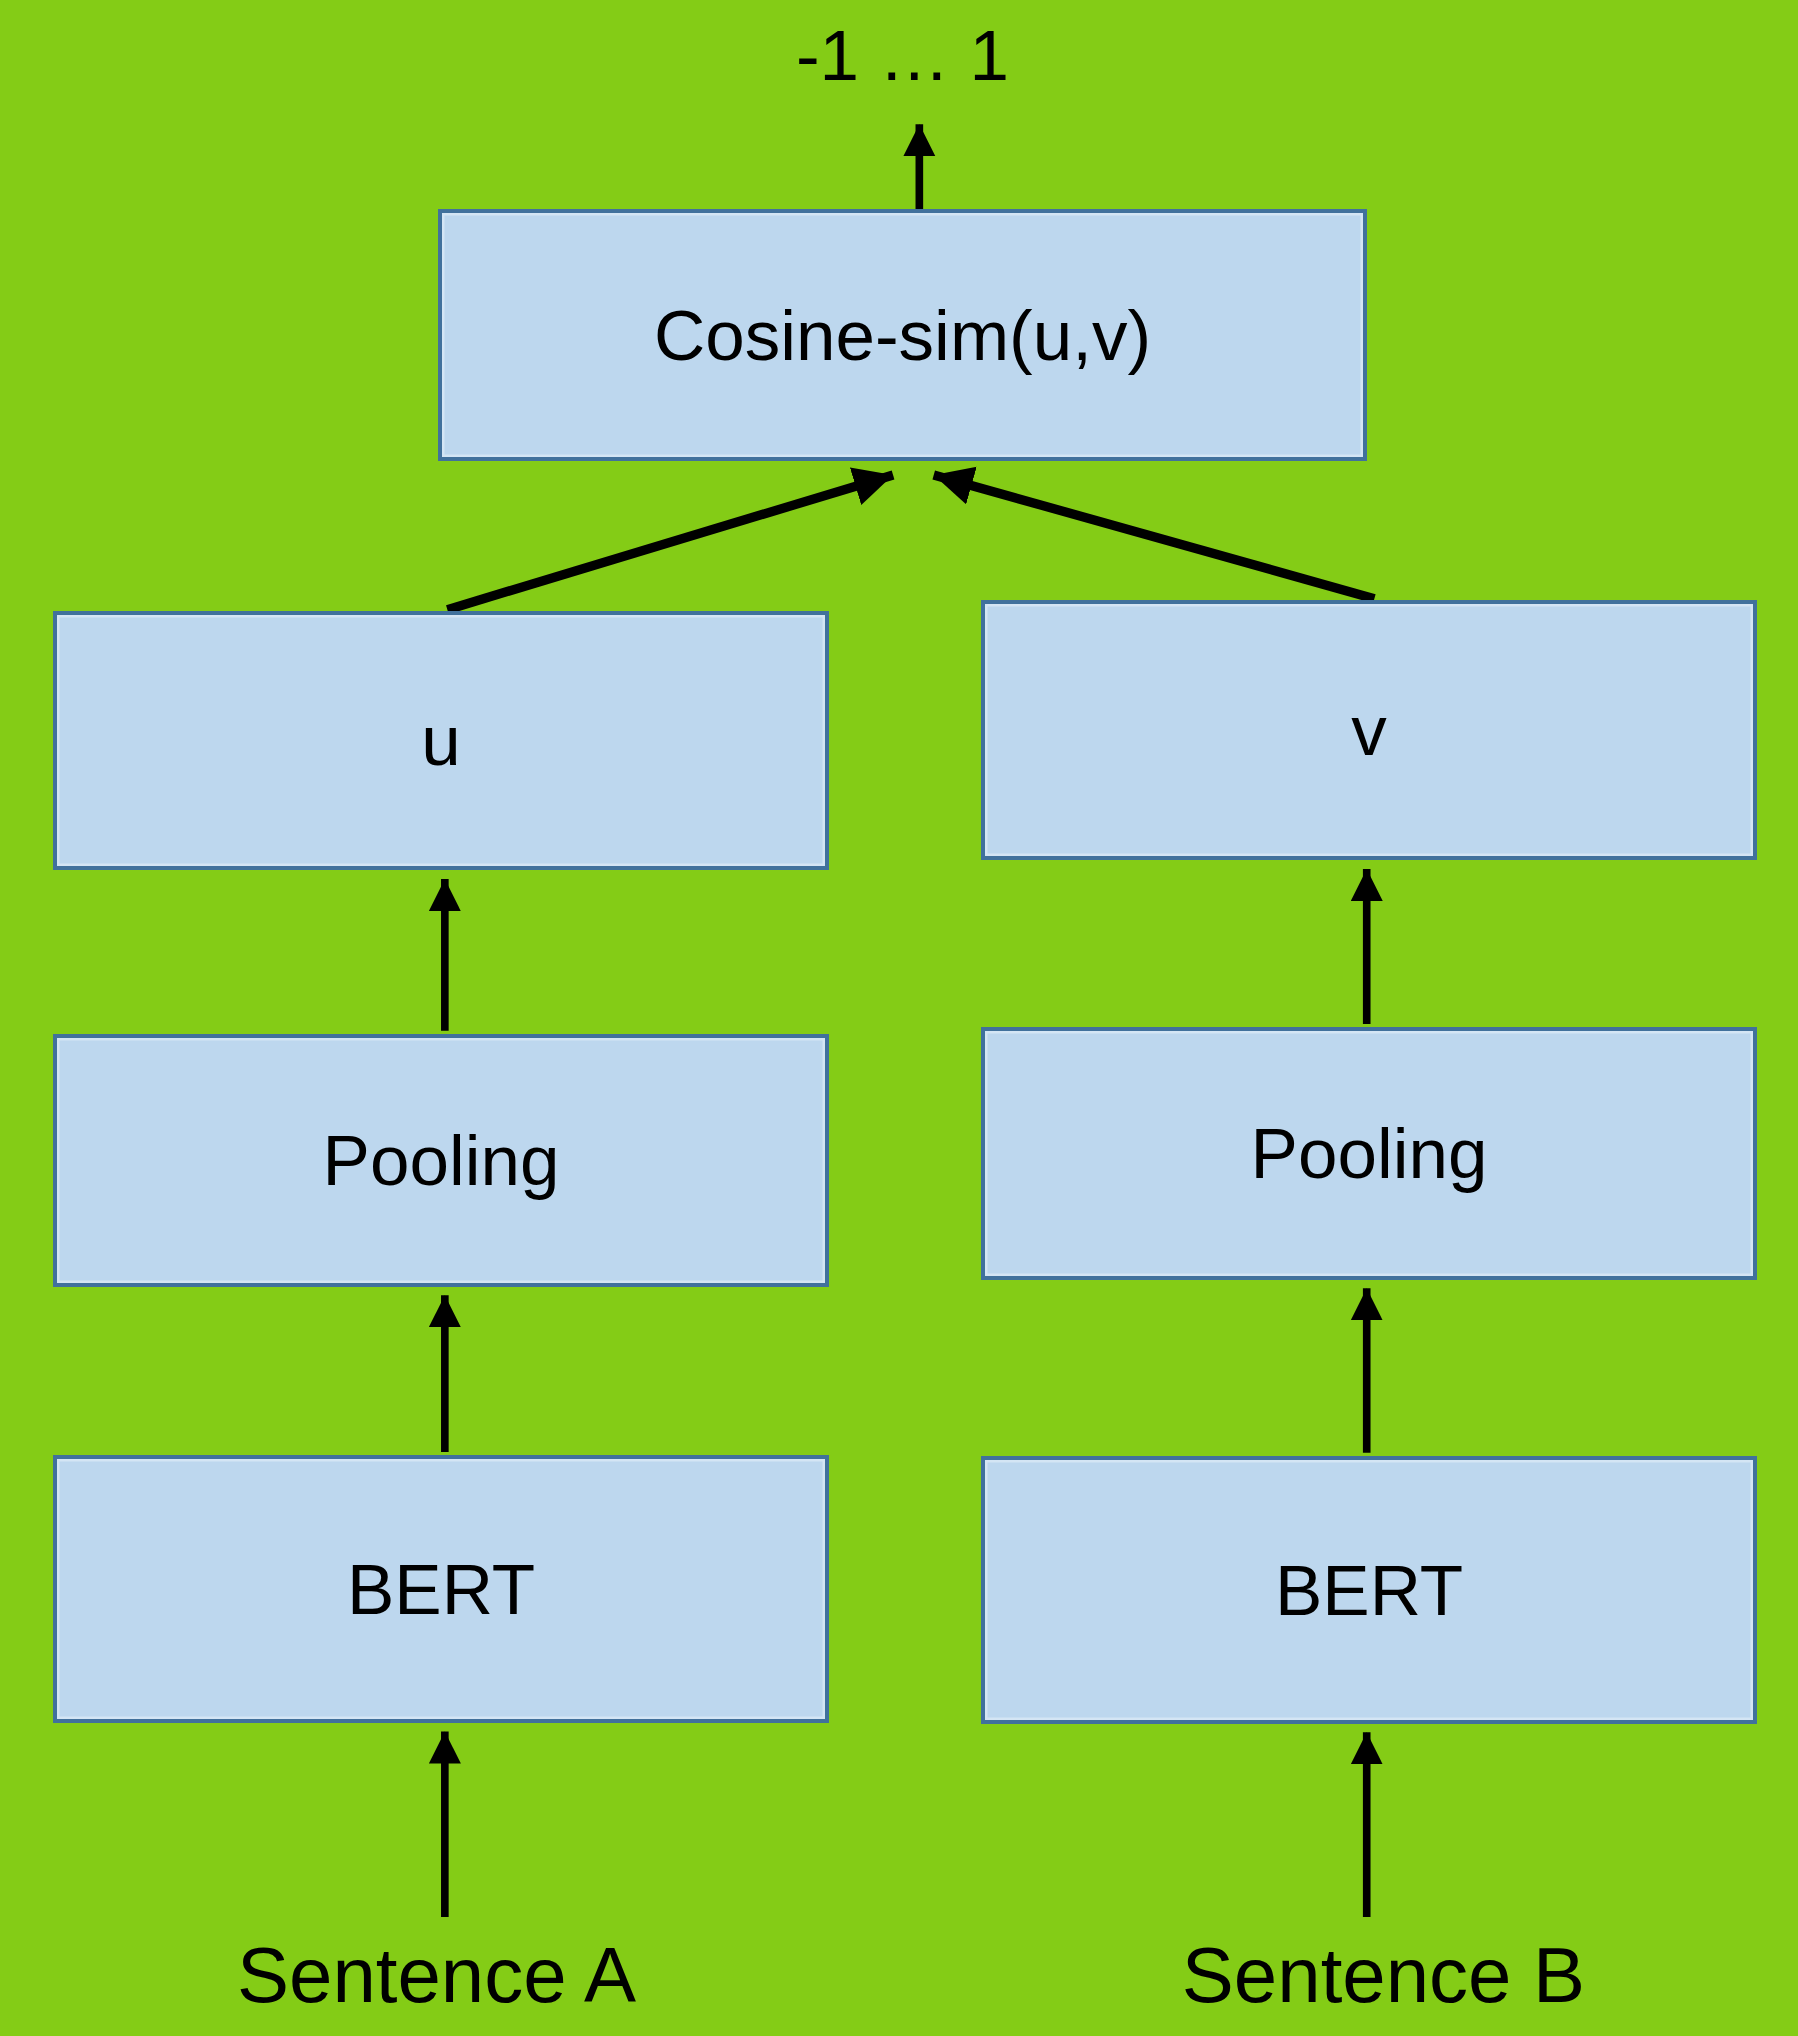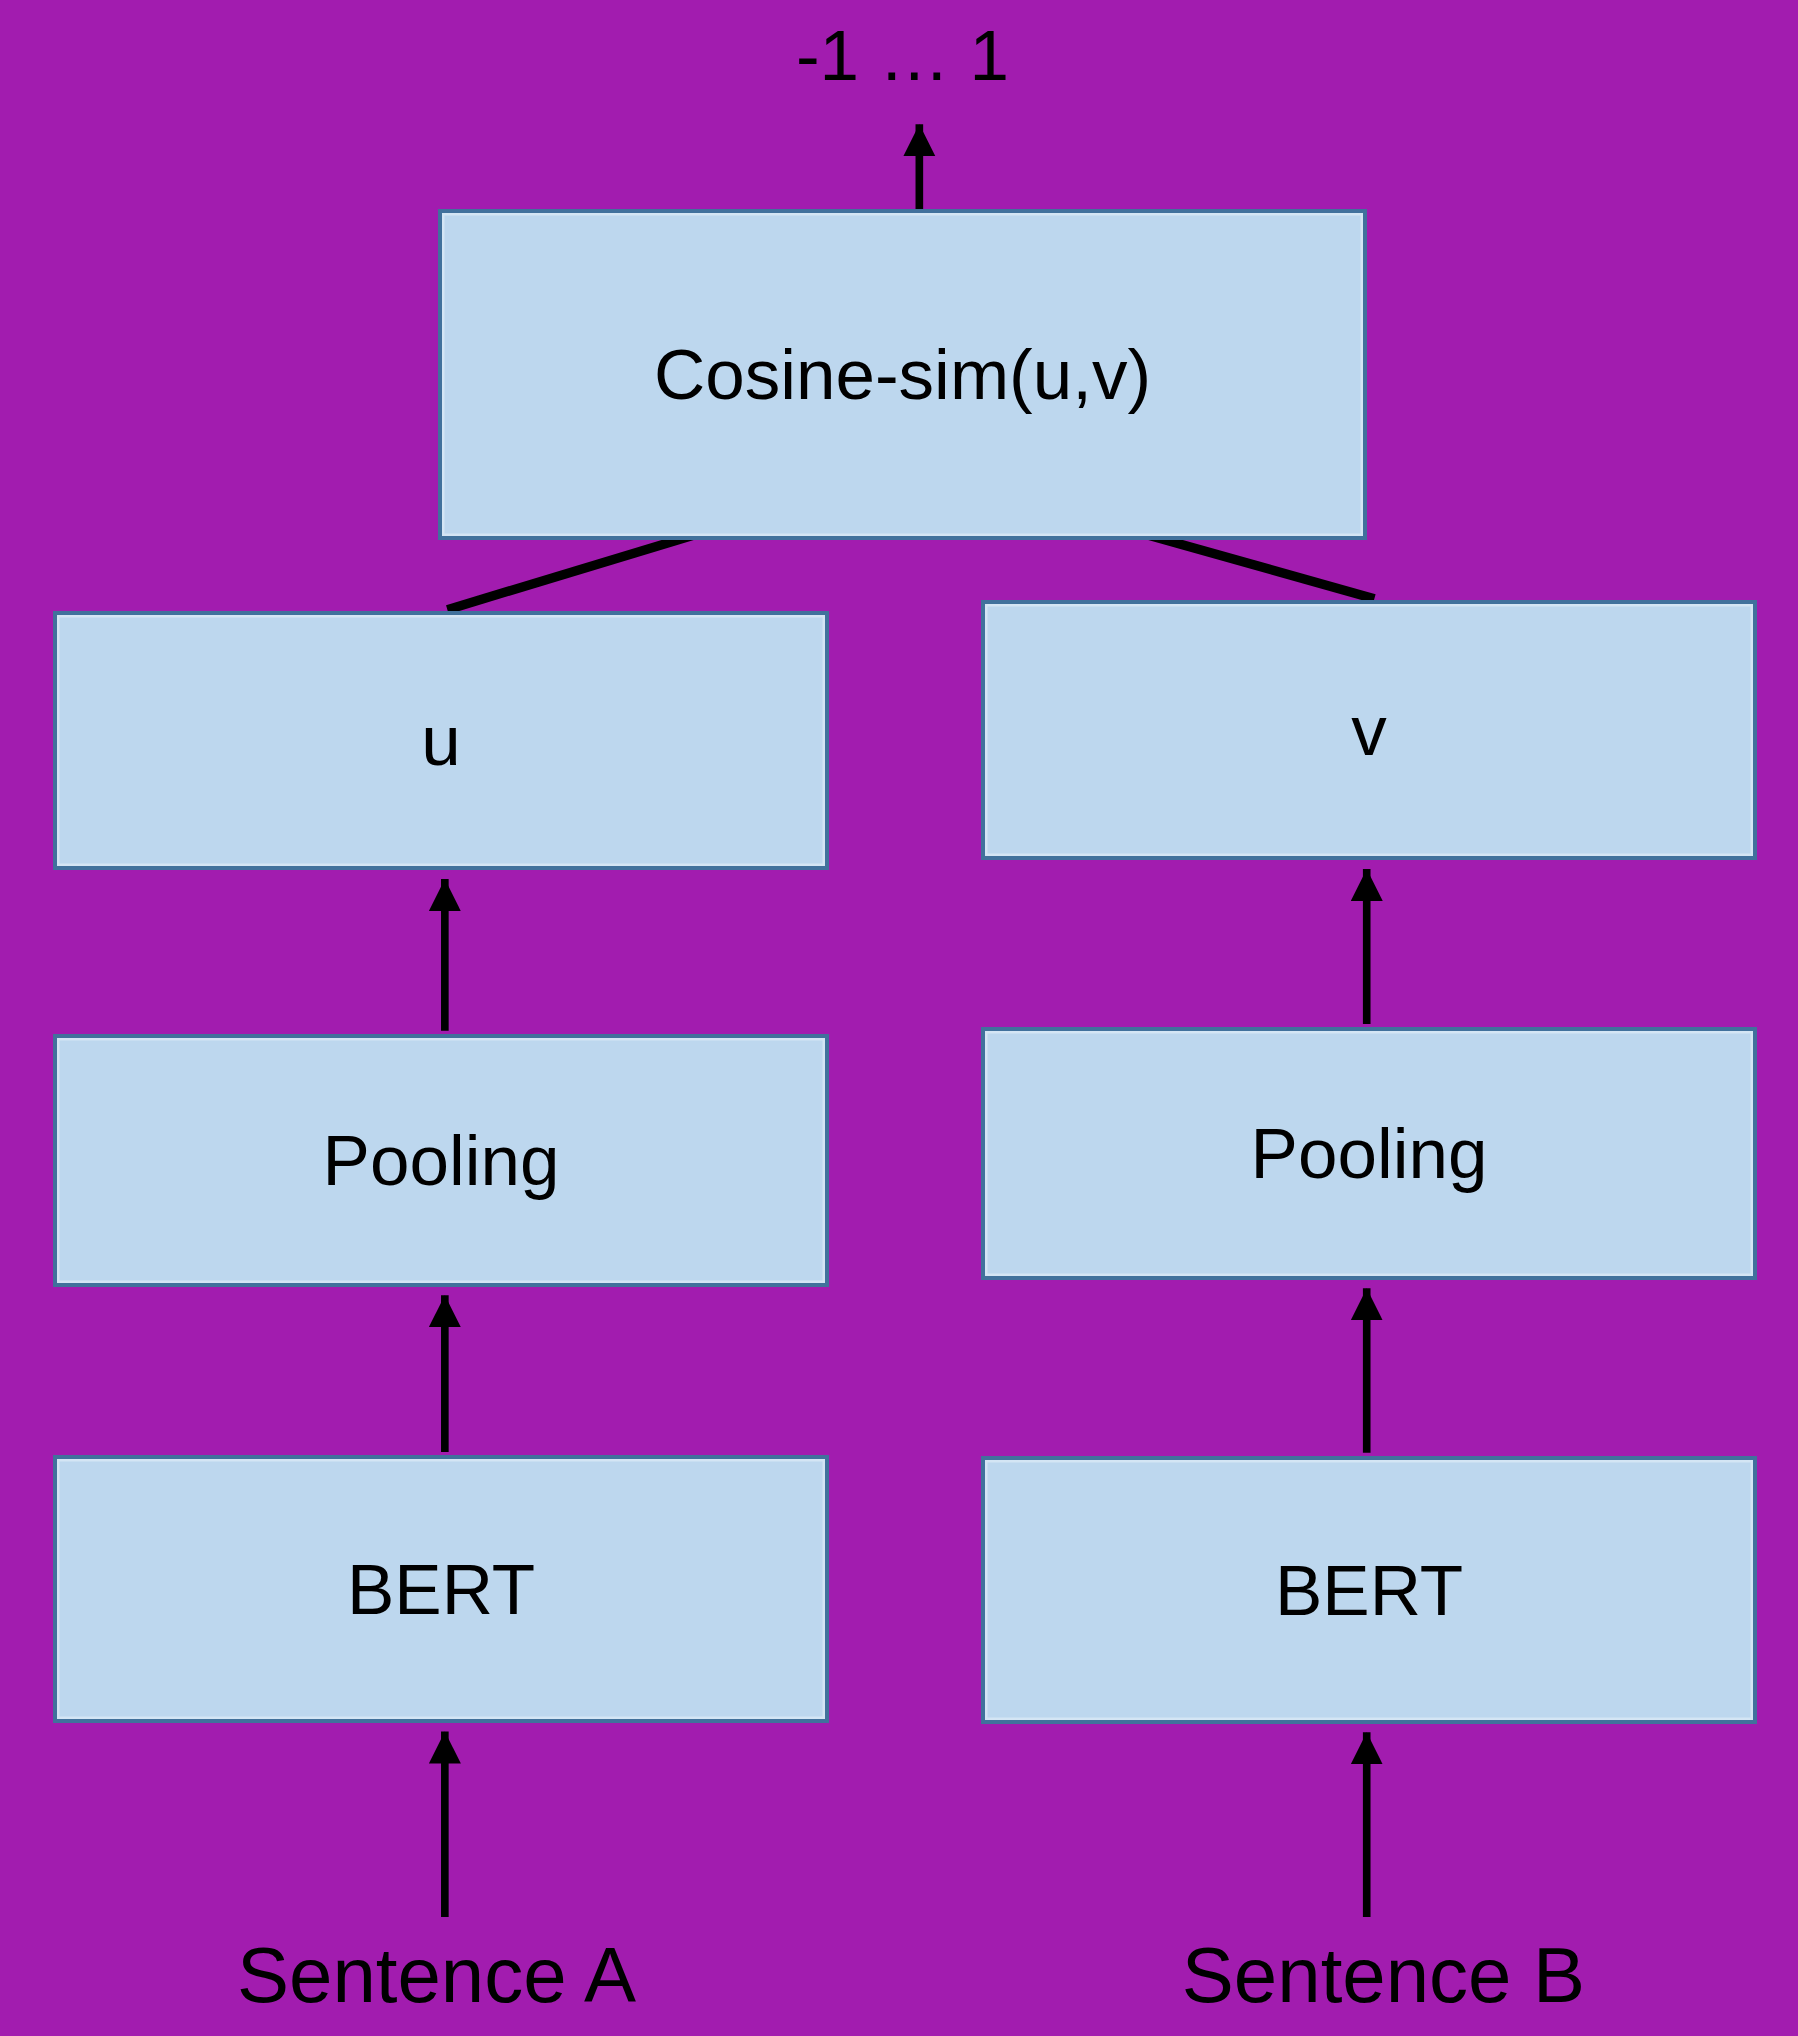--- a/index.html
+++ b/index.html
@@ -5,21 +5,21 @@
   html, body {
     margin: 0;
     padding: 0;
     background: #ffffff;
     font-family: "Liberation Sans", sans-serif;
   }
   .canvas {
     position: relative;
     width: 1798px;
     height: 2037px;
-    background: #a21caf;
+    background: #84cc16;
     overflow: hidden;
   }
   .node {
     position: absolute;
     box-sizing: border-box;
     background: #BDD7EE;
     border: 4.2px solid #41719C;
     box-shadow: inset 0 0 0 2.5px rgba(255,255,255,0.35);
     display: flex;
     align-items: center;
@@ -70,21 +70,21 @@
 
     <line x1="525" y1="1216" x2="525" y2="1037" stroke-width="9" marker-end="url(#ah)"></line>
     <line x1="525" y1="1713" x2="525" y2="1528" stroke-width="9" marker-end="url(#ah)"></line>
     <line x1="525" y1="2262" x2="525" y2="2043" stroke-width="9" marker-end="url(#ah)"></line>
 
     <line x1="1613" y1="1208" x2="1613" y2="1025" stroke-width="9" marker-end="url(#ah)"></line>
     <line x1="1613" y1="1714" x2="1613" y2="1520" stroke-width="9" marker-end="url(#ah)"></line>
     <line x1="1613" y1="2262" x2="1613" y2="2044" stroke-width="9" marker-end="url(#ah)"></line>
   </svg>
 
-  <div class="node" style="left: 438px; top: 209px; width: 929px; height: 331px;">
+  <div class="node" style="left: 438px; top: 209px; width: 929px; height: 252px;">
     <span>Cosine-sim(u,v)</span>
   </div>
 
   <div class="node" style="left: 53px; top: 611px; width: 776px; height: 259px;">
     <span>u</span>
   </div>
 
   <div class="node" style="left: 981px; top: 600px; width: 776px; height: 260px;">
     <span>v</span>
   </div>

